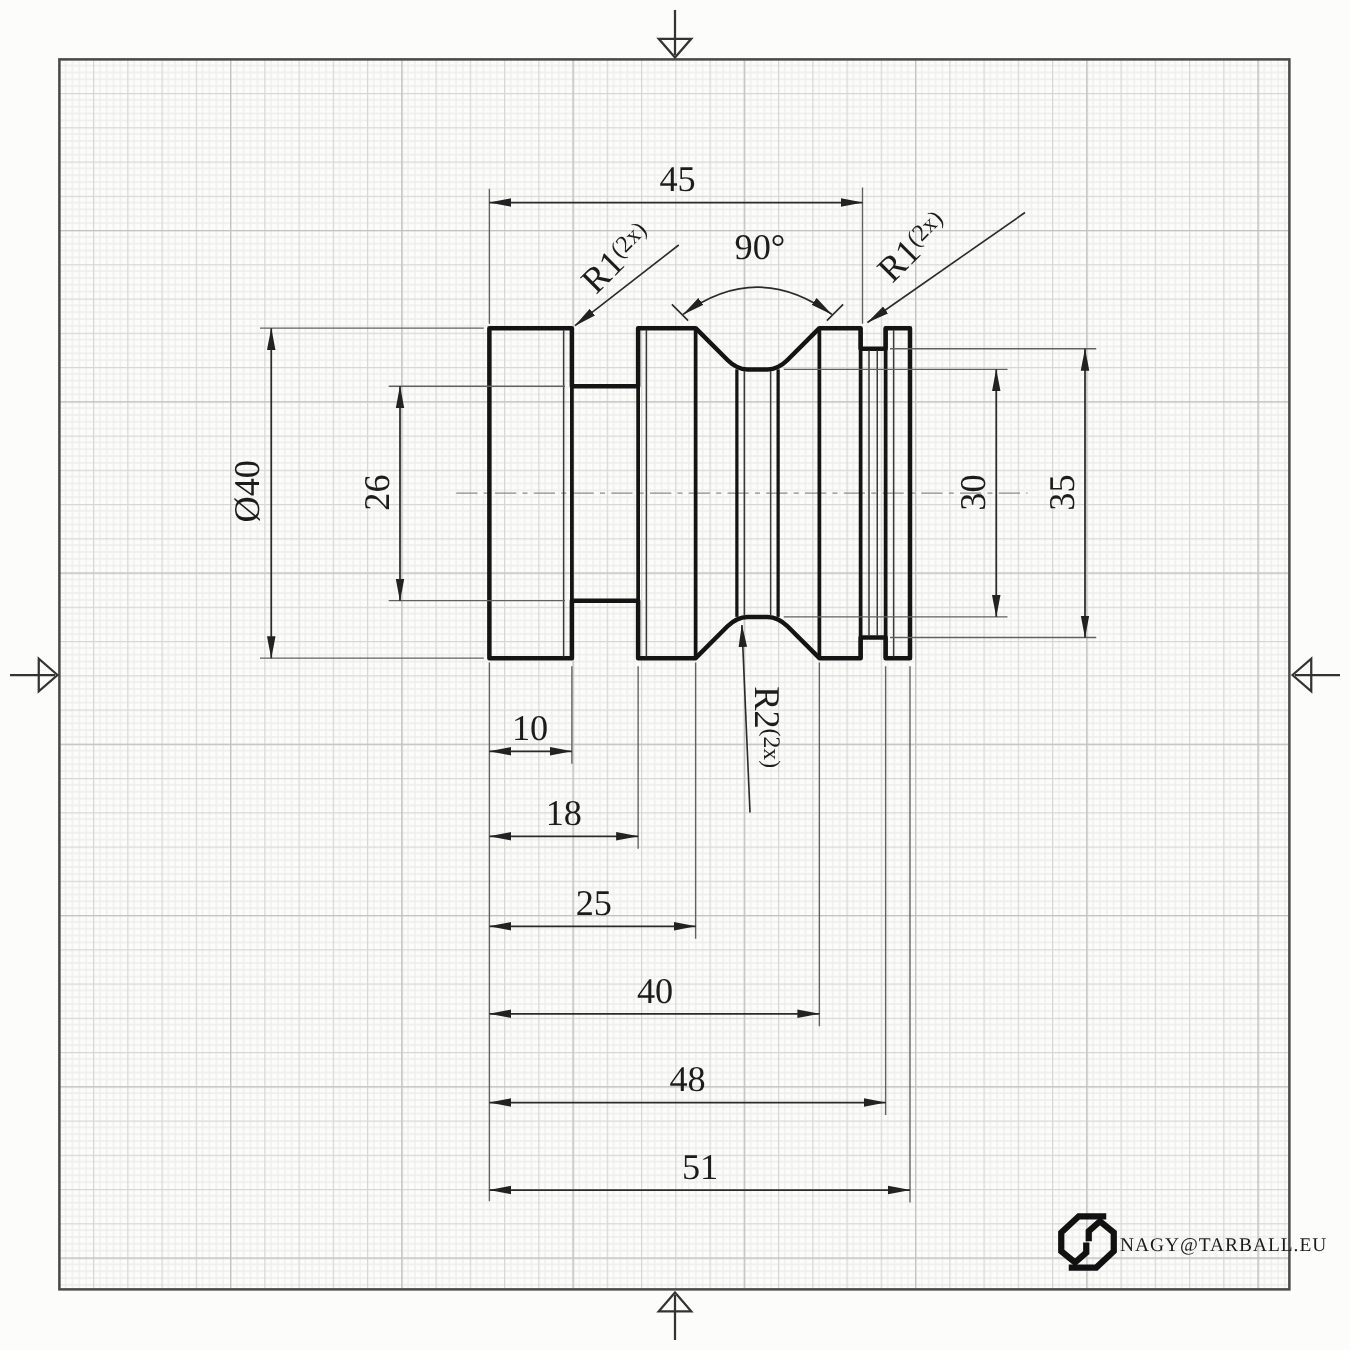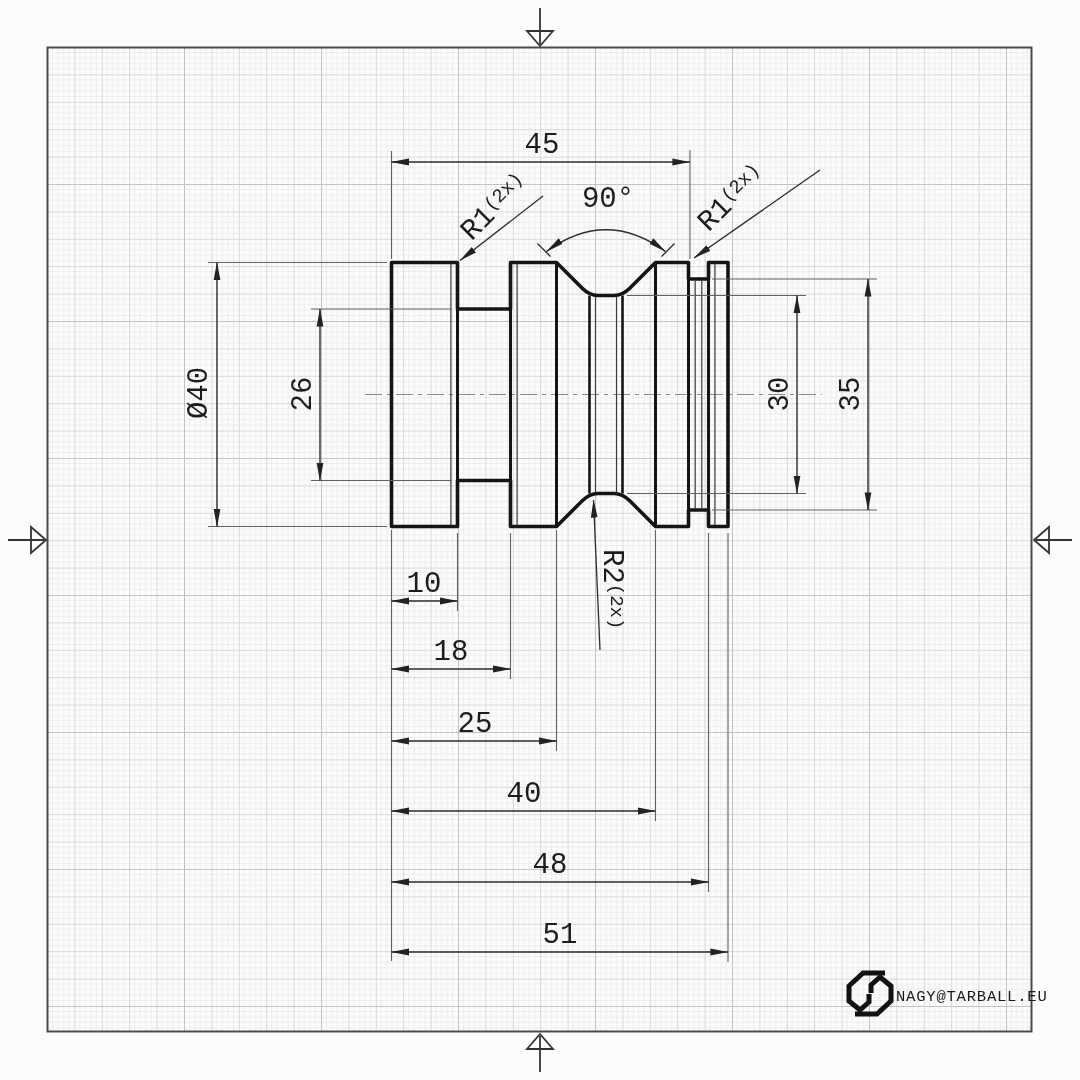--- a/index.html
+++ b/index.html
@@ -1,17 +1,17 @@
 <!DOCTYPE html>
 <html><head>
 <meta charset="utf-8">
 <style>
   html,body{margin:0;padding:0;background:#fcfcfb;}
   .sheet{position:relative;width:1080px;height:1080px;background:#c4b5fd;
-         font-family:Liberation Mono, monospace;}
+         font-family:Liberation Serif, serif;}
   svg{display:block;}
   svg text{fill:#1c1c1c;}
   .dimtxt{font-size:29px;}
   .smalltxt{font-size:19px;}
   .wmtxt{font-size:15.5px;letter-spacing:.8px;fill:#1b1b1b;}
 </style>
 </head>
 <body>
 
 <div class="sheet">

